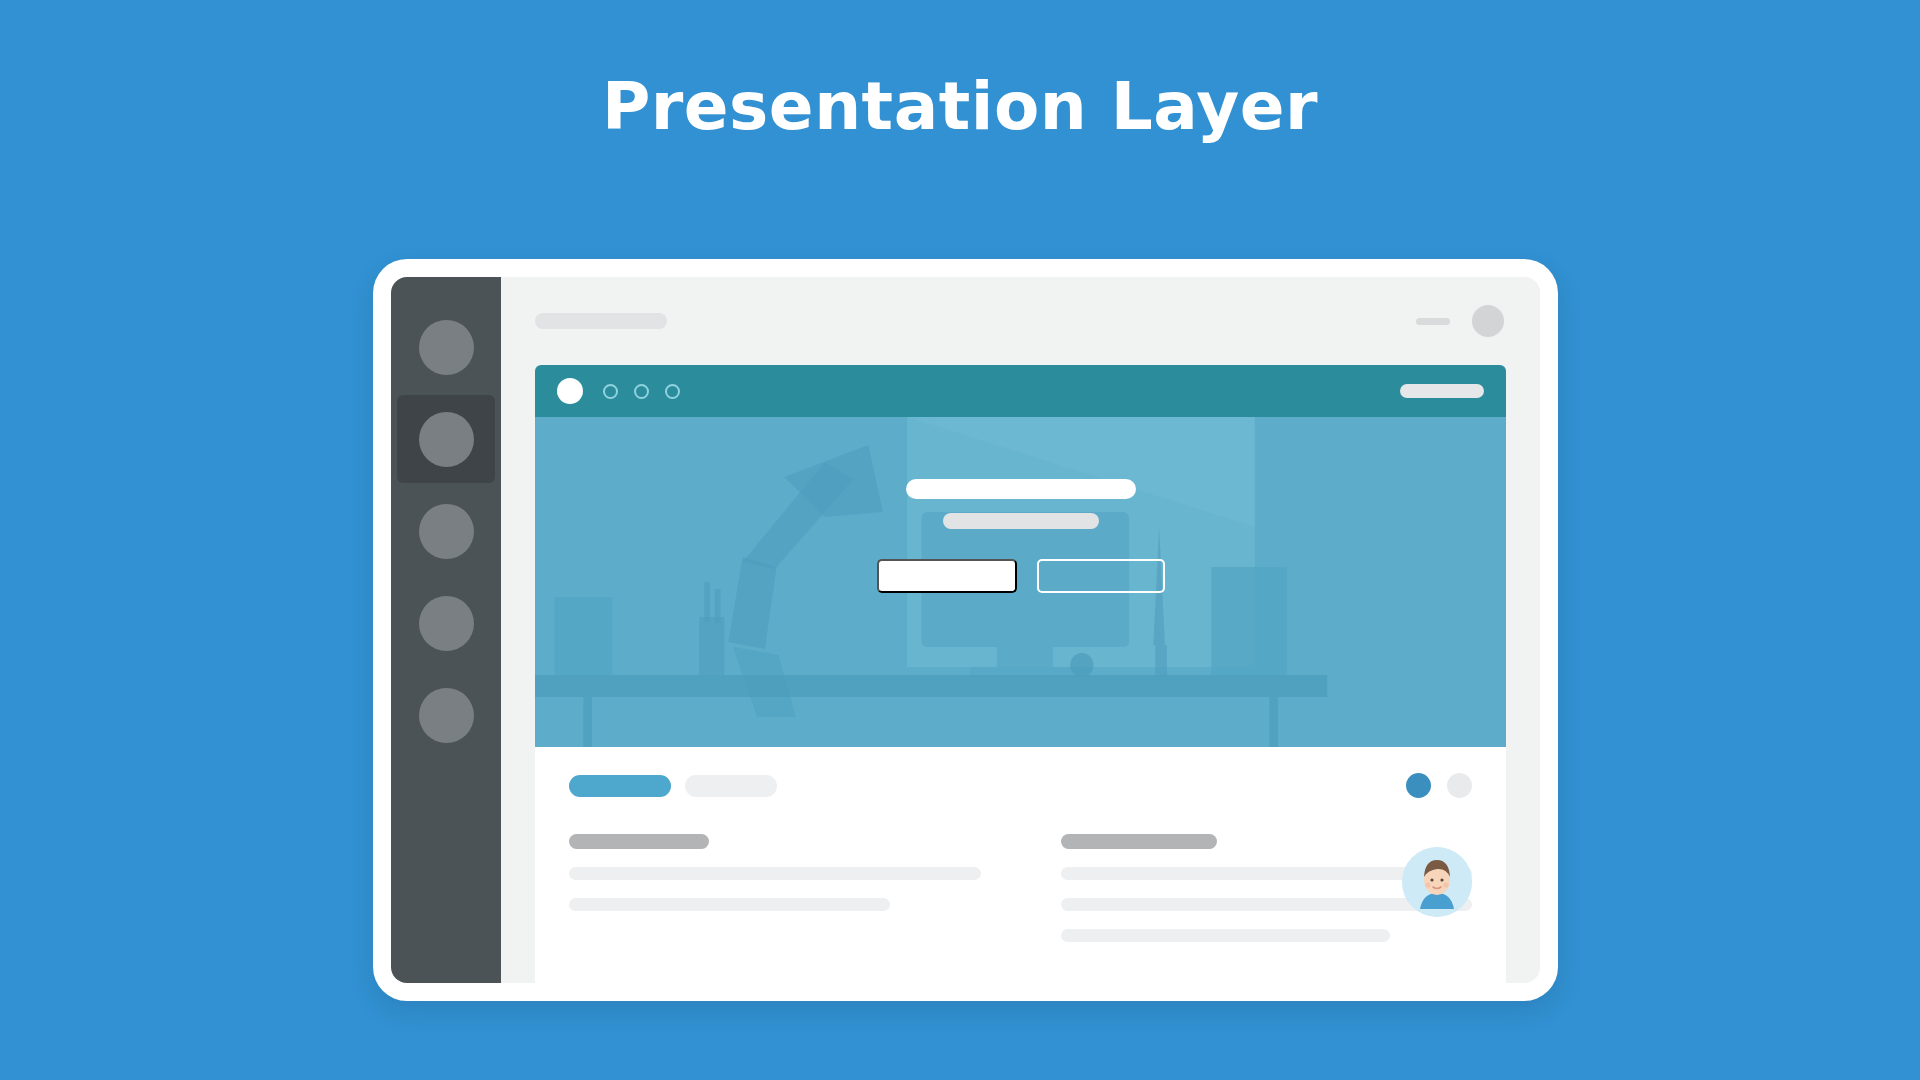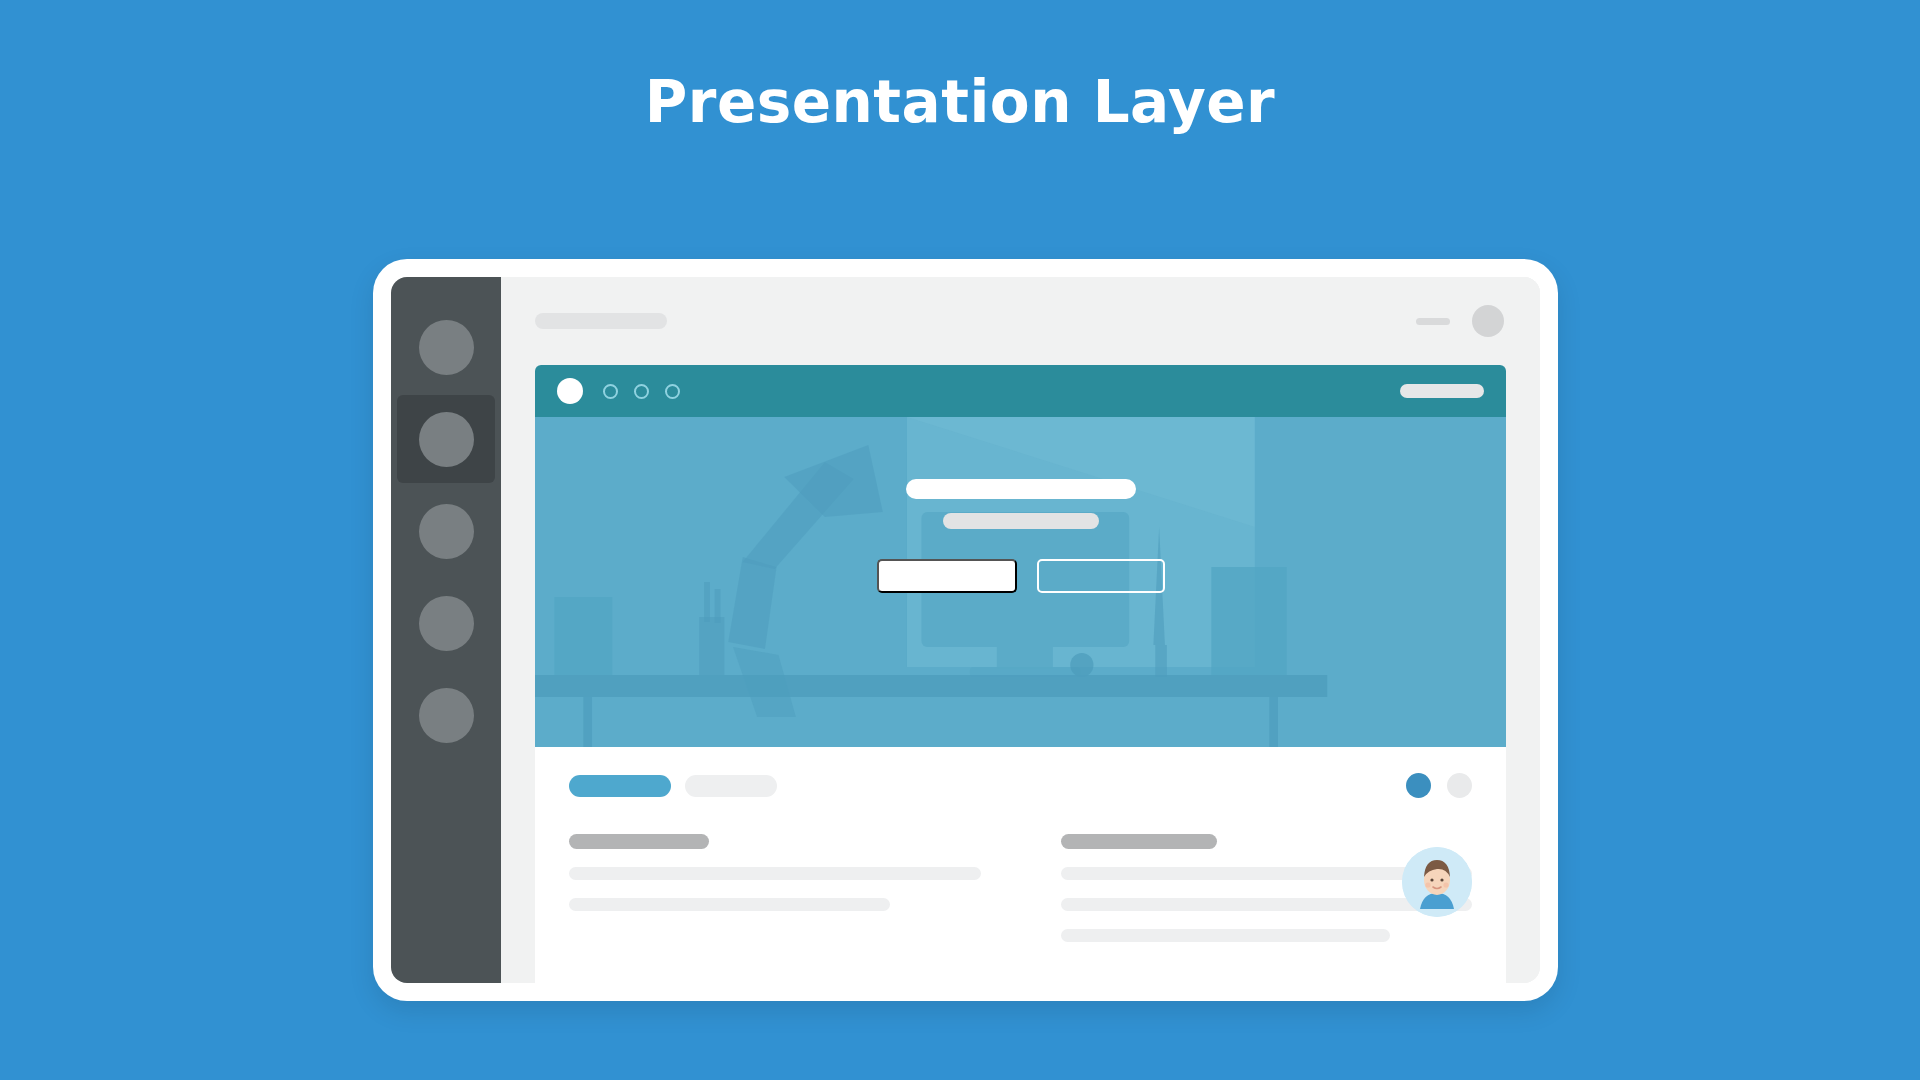--- a/index.html
+++ b/index.html
@@ -7,21 +7,21 @@
     width:1920px; height:1080px;
     overflow:hidden;
     font-family:"DejaVu Sans", sans-serif;
   }
   body { background:#3191d2; position:relative; }
 
   
   .page-title{
     position:absolute; top:68px; left:0; width:100%;
     text-align:center;
-    font-size:58px; font-weight:bold;
+    font-size:66px; font-weight:bold;
     color:#ffffff; letter-spacing:.5px;
     font-family:"DejaVu Sans", sans-serif;
   }
 
   
   .device{
     position:absolute;
     left:373px; top:259px;
     width:1185px; height:742px;
     background:#ffffff;

